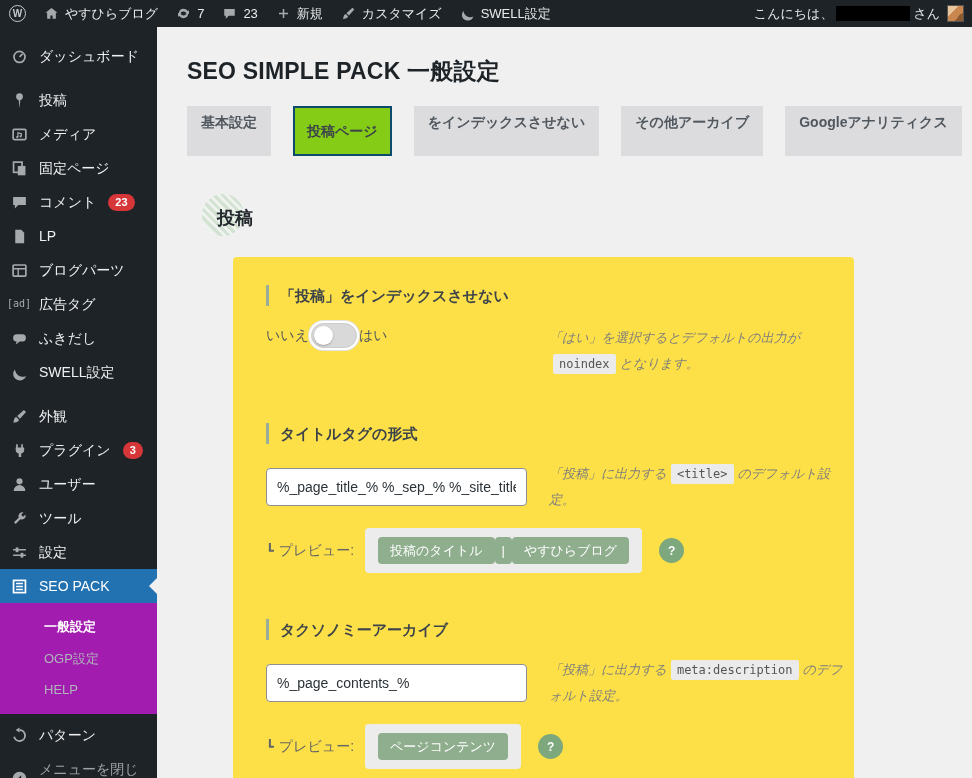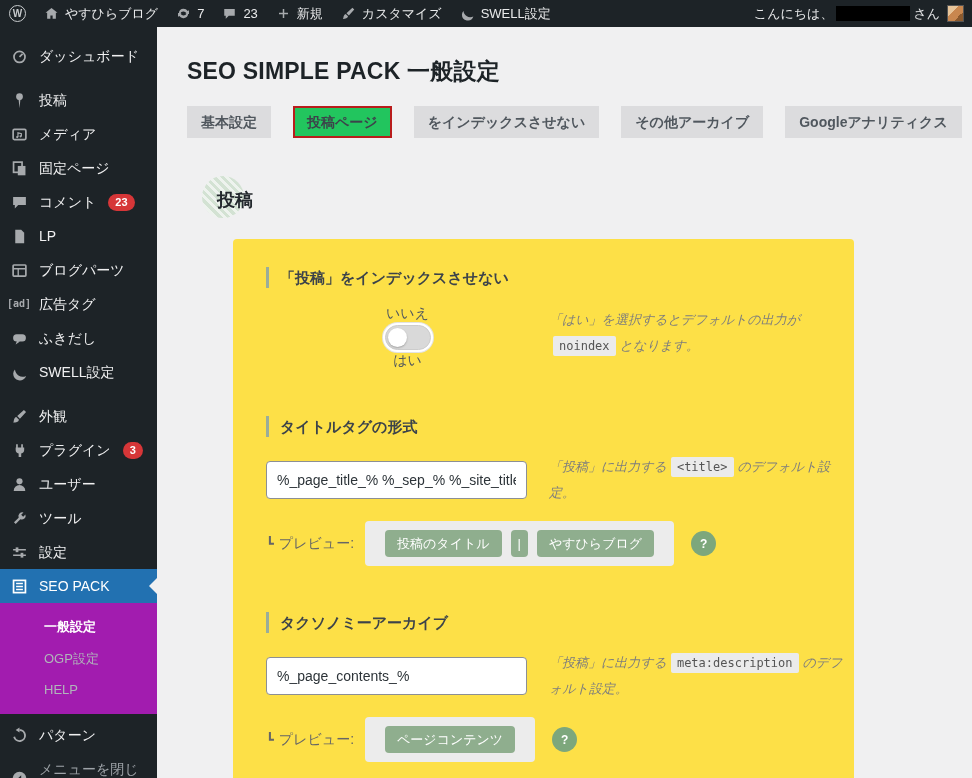--- a/index.html
+++ b/index.html
@@ -49,31 +49,31 @@
   .menu-item.active .ico { color:#fff; }
   .menu-arrow {
     position:absolute; right:0; top:50%; transform:translateY(-50%);
     width:0; height:0; border-top:8px solid transparent; border-bottom:8px solid transparent;
     border-right:8px solid #f0f0f1;
   }
   .submenu { background:#a21caf; padding:8px 8px 10px; }
   .submenu-item { padding:7px 0 7px 36px; font-size:13px; color:#b0b5ba; cursor:pointer; }
   .submenu-item.current { color:#fff; font-weight:bold; }
   .menu-item.dim { color:#9ea3a8; }
-  .adtag { font-family:"DejaVu Sans Mono",monospace; font-size:10px; font-weight:bold; }
+  .adtag { font-family:"DejaVu Sans Mono",monospace; font-size:10px; font-weight:normal; }
 
   
   .main { position:absolute; left:157px; top:27px; right:0; bottom:0; padding:0 0 0 30px;border-radius:25px; }
   .page-title { font-size:23px; font-weight:700; color:#1d2327; margin-top:29px; letter-spacing:.2px; }
   .tabs { display:flex; gap:22px; margin-top:19px; overflow:hidden; white-space:nowrap; }
   .tab {
     flex:none; background:#dcdcde; color:#50575e; font-size:14px; font-weight:700;
     padding:9px 14px; cursor:pointer; line-height:1;
   }
-  .tab.active { background:#22c55e; color:#3c434a; border:2px solid #b91c1c; padding:7px 12px; }
+  .tab.active { background:#84cc16; color:#3c434a; border:2px solid #0c4a6e; padding:16px 12px; }
 
   .section-head { position:relative; margin:47px 0 0 30px; height:30px; }
   .section-circle {
     position:absolute; left:-15px; top:-9px; width:42px; height:42px; border-radius:50%;
     background:repeating-linear-gradient(45deg,#d3e2d3 0 3px,#eef3ee 3px 6px);
   }
   .section-title { position:relative; font-size:18px; font-weight:700; color:#23282d; z-index:1; line-height:30px; }
 
   .card {
     margin:24px 0 0 46px; width:621px; background:#fde047; border-radius:4px;
@@ -88,43 +88,43 @@
   .setting-row.center { align-items:center; }
   .control-col { width:283px; flex:none; }
   .desc-col {
     width:365px; font-size:13px; font-style:italic; color:#7d7d7d; line-height:2;
   }
   .desc-col .code {
     background:#ebebeb; font-family:"DejaVu Sans Mono",monospace; font-style:normal;
     font-size:12px; padding:3px 6px; color:#555; border-radius:2px; margin:0 4px;
   }
 
-  .toggle-wrap { display:flex; align-items:center; gap:2px; font-size:14px; color:#50575e;flex-direction:column; }
+  .toggle-wrap { display:flex; align-items:center; gap:2px; font-size:14px; color:#50575e; }
   .toggle {
     width:46px; height:25px; border-radius:13px; background:#d9d9d9;
     border:1px solid #ccc; position:relative; cursor:pointer;
     box-shadow:0 0 0 2px #fff, 0 0 0 3px #e3e3e3;
   }
   .toggle .knob {
     position:absolute; left:2px; top:2px; width:19px; height:19px;
     background:#fff; border-radius:50%; box-shadow:0 1px 2px rgba(0,0,0,.25);
   }
 
   .text-input {
     width:261px; height:38px; border:1px solid #8c8f94; border-radius:4px;
     padding:0 10px; font-size:14px; color:#2c3338; background:#fff;
     font-family:"Liberation Sans","DejaVu Sans",sans-serif;
   }
 
   .preview-row { display:flex; align-items:center; margin-top:15px; }
   .corner { color:#666; font-size:13px; font-weight:bold; }
   .preview-label { font-size:14px; color:#666; margin:0 11px 0 5px; }
   .preview-box {
-    background:#ececec; border-radius:4px; padding:9px 20px;
-    display:flex; gap:9px; align-items:center;
+    background:#ececec; border-radius:4px; padding:9px 13px;
+    display:flex; gap:0; align-items:center;
   }
   .badge {
     background:#8fae8e; color:#fff; font-size:13px; padding:7px 12px;
     border-radius:4px; line-height:1; white-space:nowrap;
   }
   .badge.sep-badge { padding:7px 7px; }
   .help-btn {
     width:25px; height:25px; border-radius:50%; background:#7da77c; color:#fff;
     font-size:12px; font-weight:bold; display:flex; align-items:center;
     justify-content:center; margin-left:17px; border:none; cursor:pointer;

